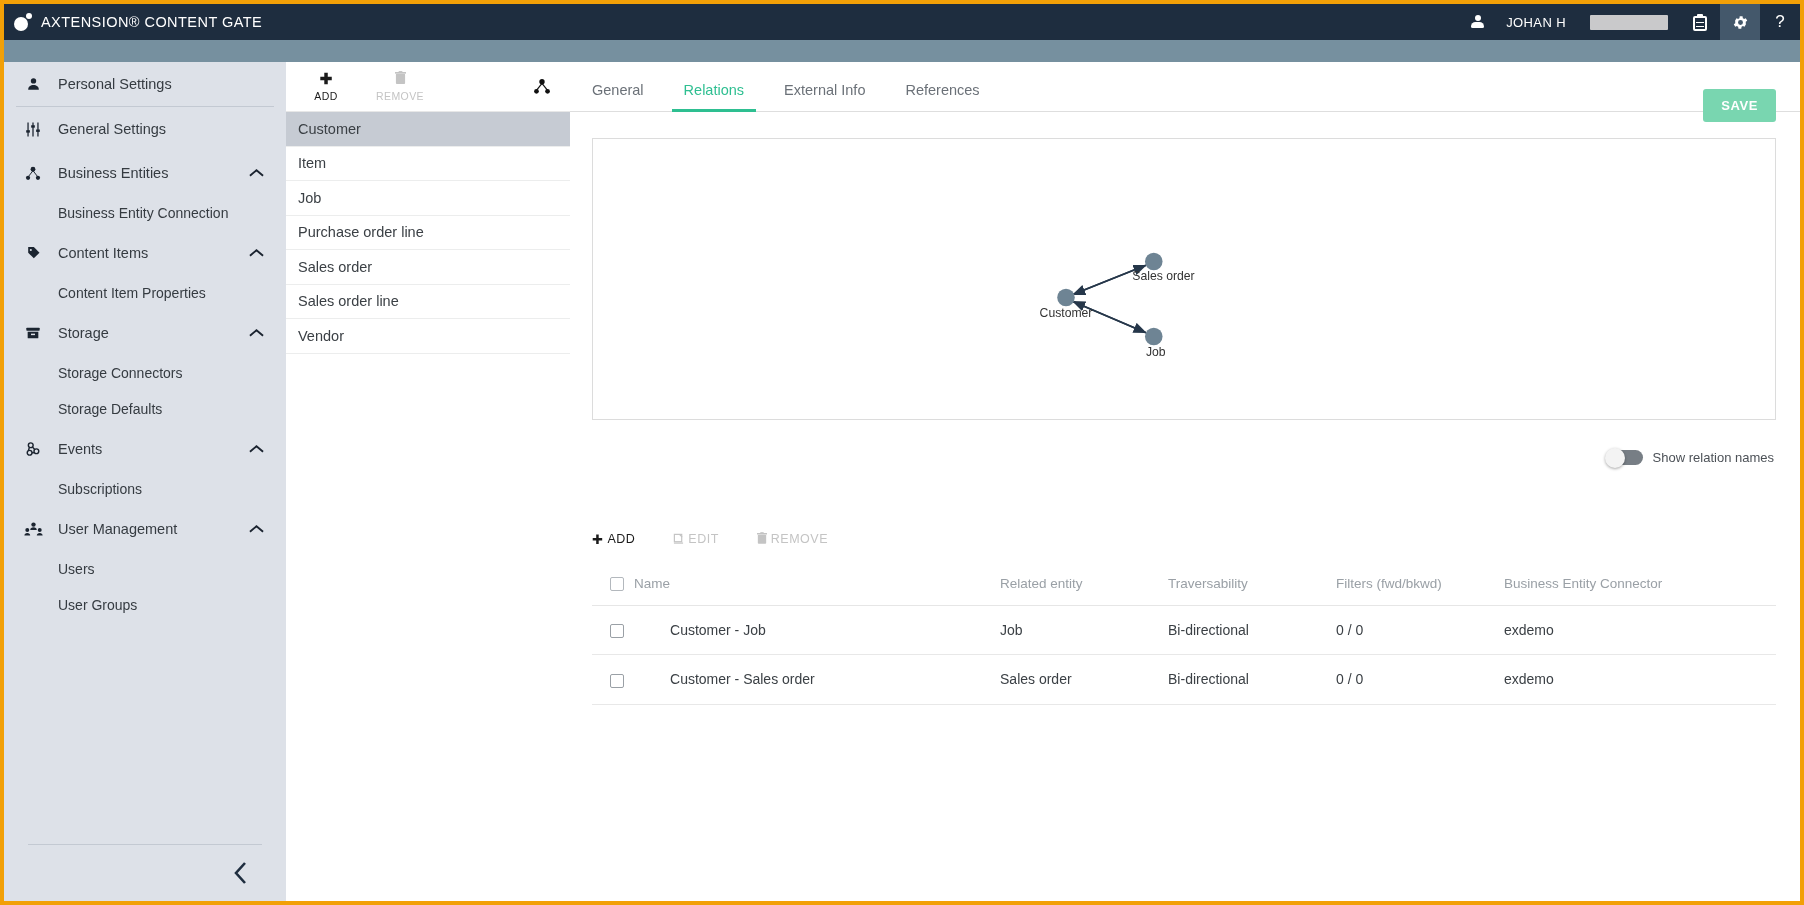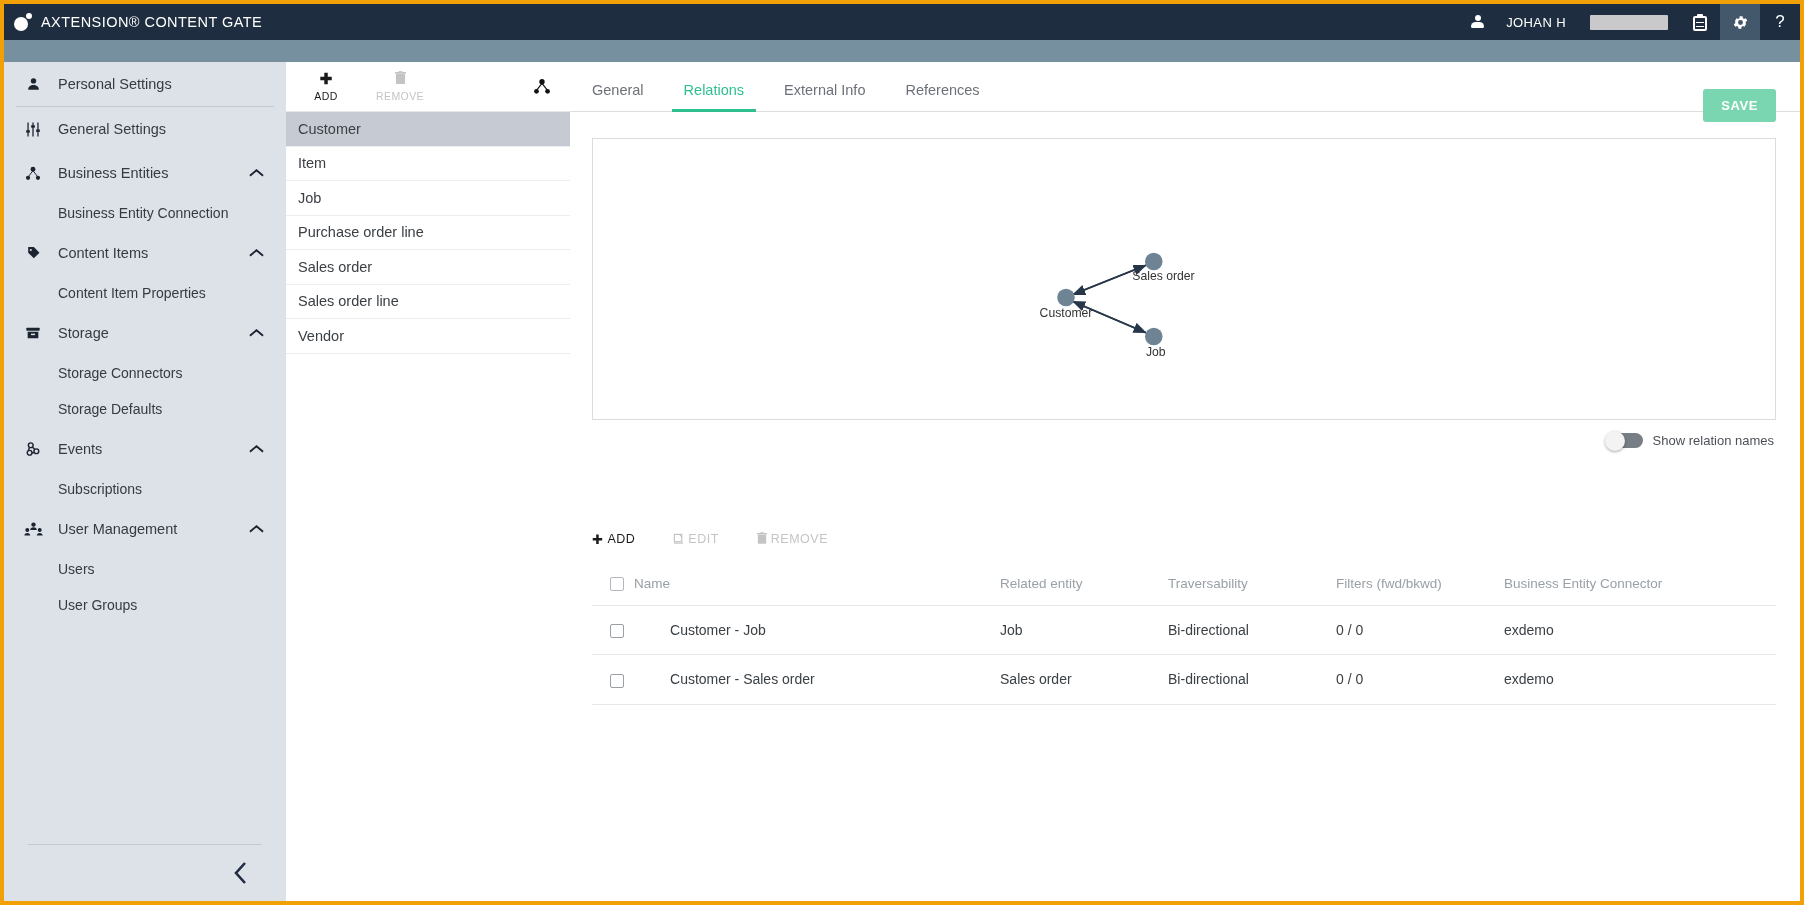--- a/index.html
+++ b/index.html
@@ -172,21 +172,21 @@
     font-size: 13px; font-weight: bold; letter-spacing: .6px;
     padding: 9px 18px; border-radius: 3px; cursor: pointer;
     font-family: "Liberation Sans", sans-serif;
     margin-top: 20px;
   }
   .graph-box {
     position: absolute; left: 22px; right: 24px; top: 76px; height: 282px;
     border: 1px solid #dcdcdc; background: #fff; overflow: hidden;
   }
   .toggle-row {
-    position: absolute; right: 26px; top: 371px;
+    position: absolute; right: 26px; top: 388px;
     display: flex; align-items: center; gap: 10px;
   }
   .toggle {
     width: 36px; height: 15px; border-radius: 8px; background: #777e85;
     position: relative; cursor: pointer;
   }
   .toggle .knob {
     position: absolute; left: -2px; top: -2.5px; width: 20px; height: 20px;
     background: #f3f3f3; border-radius: 50%;
     box-shadow: 0 1px 3px rgba(0,0,0,.35);

